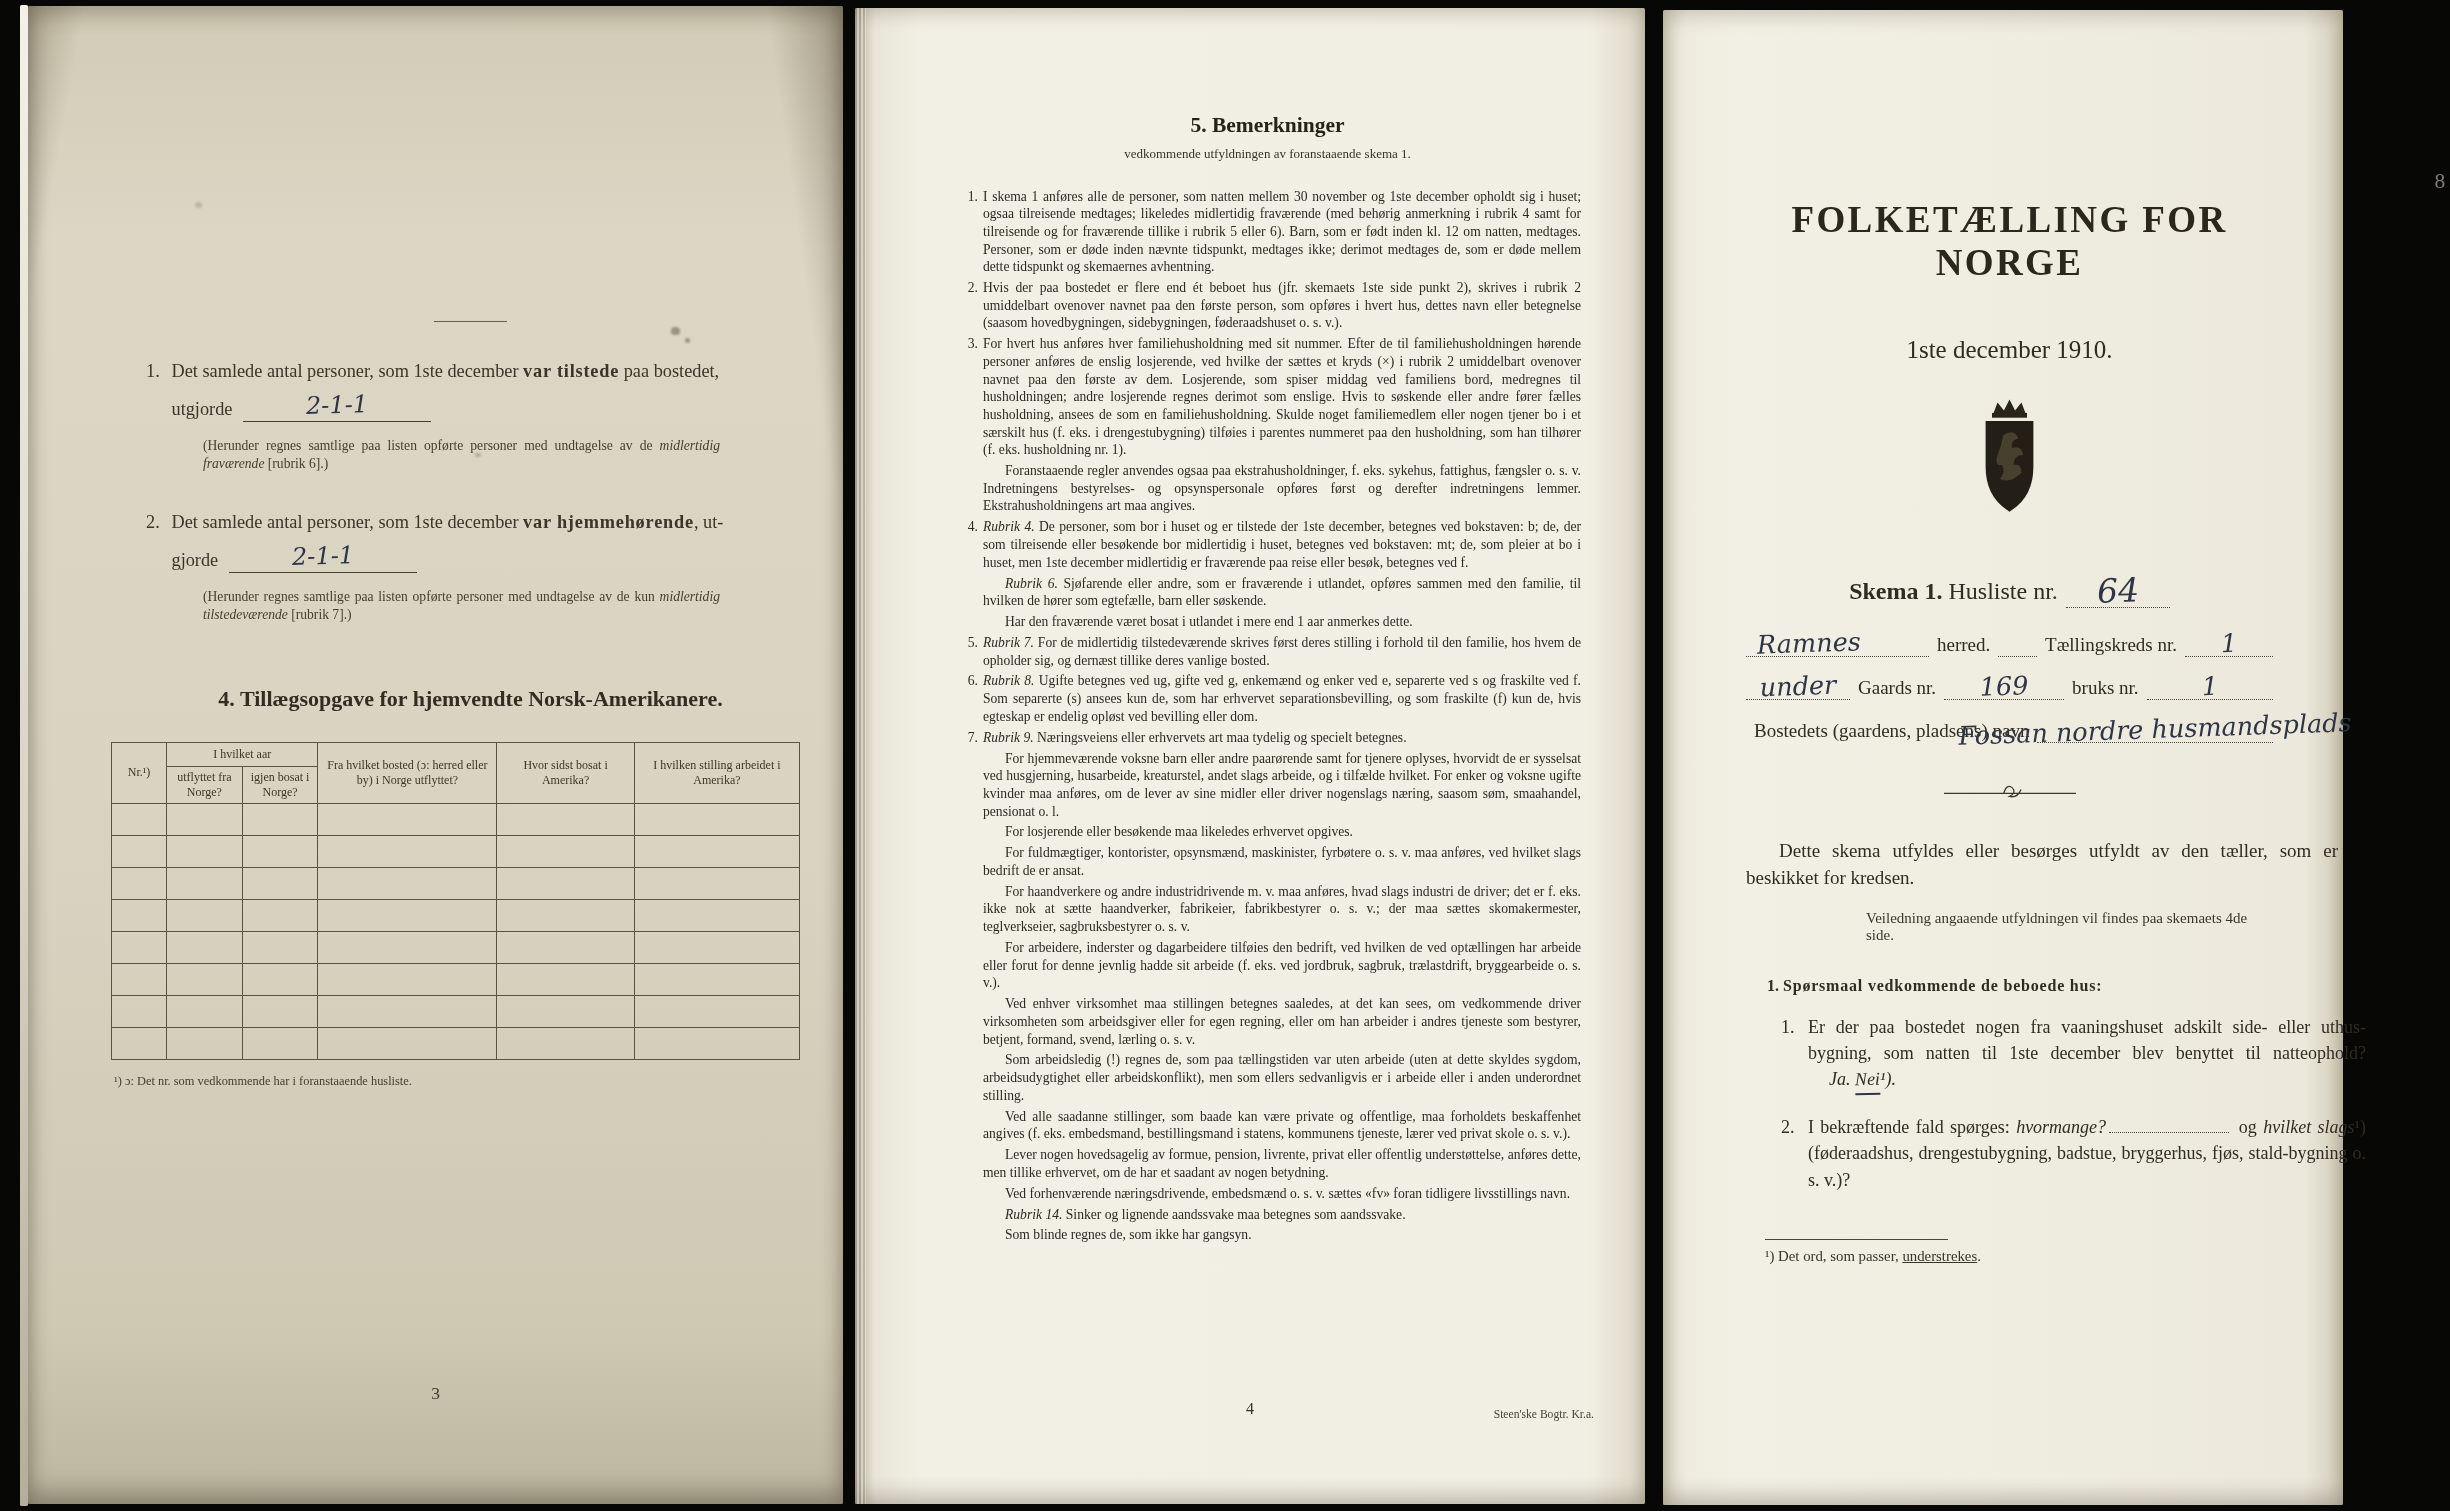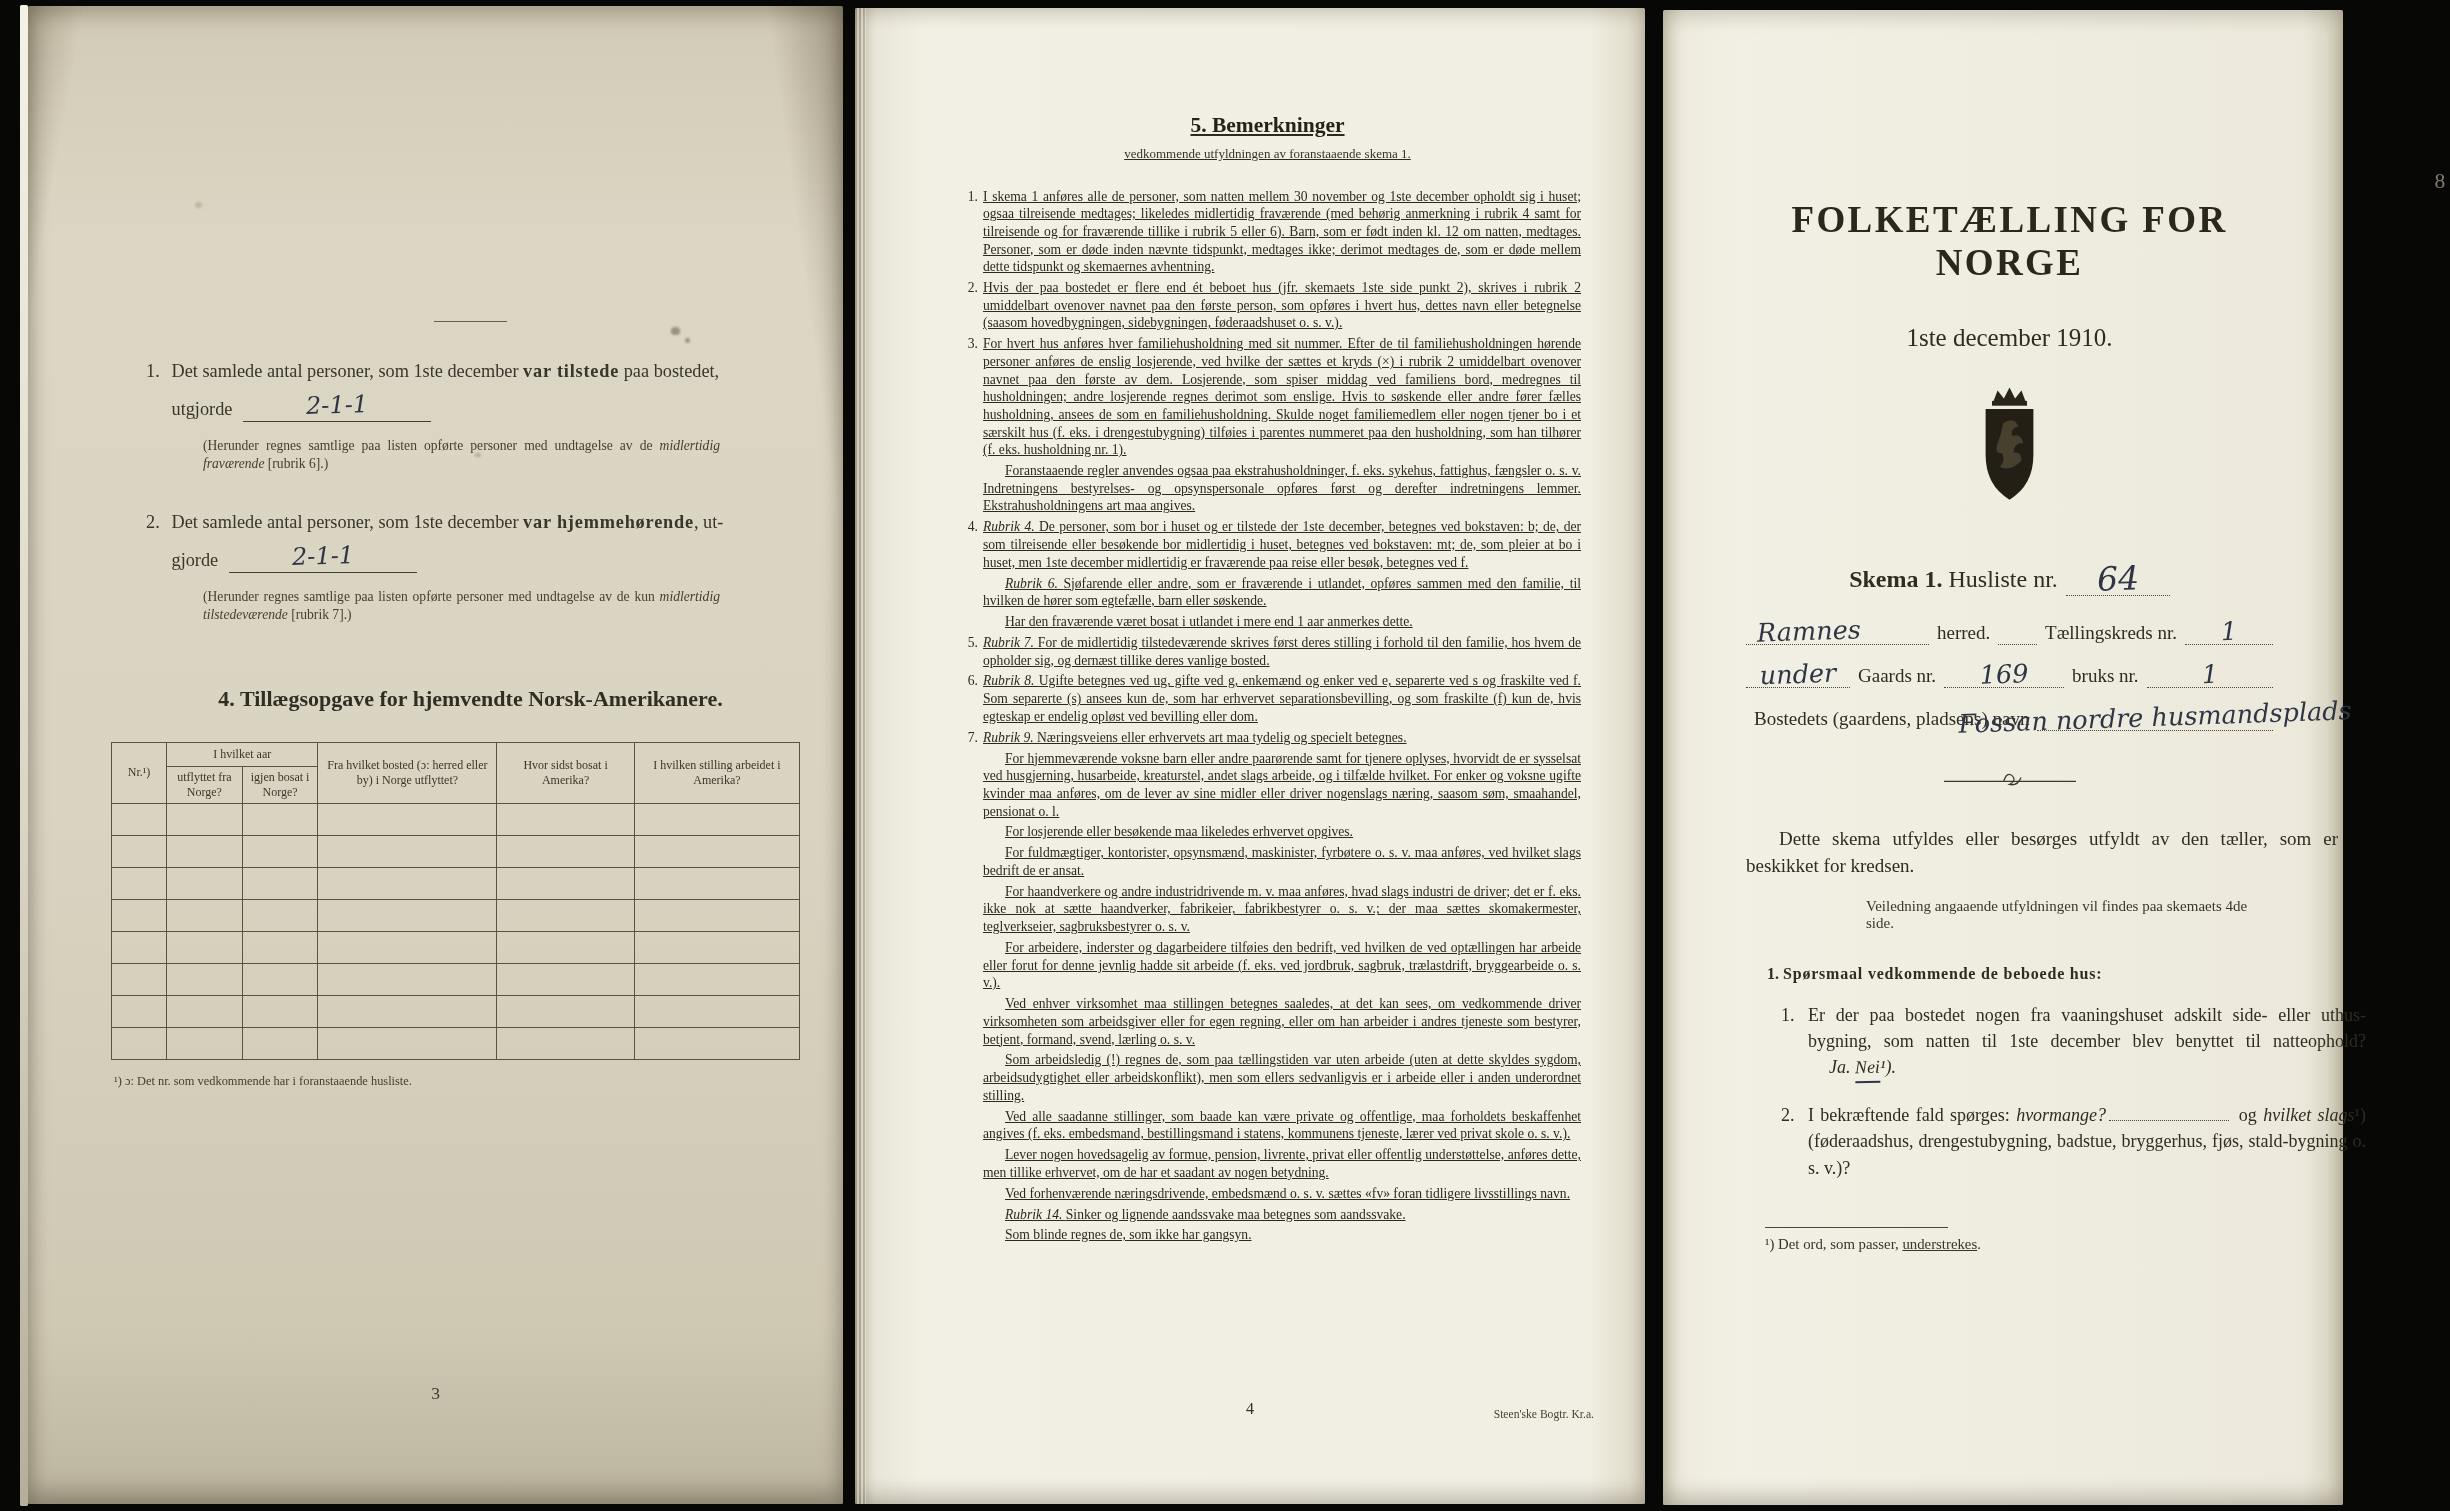--- a/index.html
+++ b/index.html
@@ -59,21 +59,21 @@
   .page-middle {
     left:855px; top:8px; width:790px; height:1496px;
     background:
       linear-gradient(90deg,#c8c2af 0,#e9e6d9 21px,#f2efe4 68px,#f1eee3 calc(100% - 56px),#dcd6c4 100%),
       #f1eee3;
     box-shadow: inset 0 8px 14.4px rgba(70,60,40,.18), inset 0 -11px 17.5px rgba(50,42,24,.22);
     color:#2c2922;
   }
   .spine-lines { position:absolute; left:0; top:0; width:11px; height:100%;
     background:repeating-linear-gradient(90deg, rgba(90,80,60,.35) 0 1.6px, rgba(245,242,232,.8) 1.6px 4px); opacity:.5; }
-  .mp-content { padding:105px 64px 0 99px;text-decoration:underline; }
+  .mp-content { padding:105px 64px 0 99px; }
   .mp-heading { font-size:21.5px; font-weight:bold; text-align:center; color:#262219; }
   .mp-sub { font-size:13px; text-align:center; margin-top:8px; color:#37332a; }
   .paras { margin-top:25.5px; }
   .para { position:relative; margin:0 0 3.2px 29px; font-size:13.6px; line-height:1.3; text-align:justify; }
   .para .pn { position:absolute; left:-29px; width:24px; text-align:right; }
   .pl { font-style:italic; }
   .pind { text-indent:22px; }
   .mp-pageno { position:absolute; left:0; right:0; bottom:86px; text-align:center; font-size:16px; color:#35312a; }
   .printer { position:absolute; right:51px; bottom:83px; font-size:11.6px; color:#474335; }
 
@@ -81,21 +81,21 @@
   .page-right {
     left:1663px; top:9.6px; width:680px; height:1495px;
     background:
       linear-gradient(90deg,#ddd8c6 0,#efecdf 24px,#f2efe4 72px,#ece9dc calc(100% - 40px),#d2ccb8 100%),
       #f1eee3;
     box-shadow: inset 0 9.6px 14.4px rgba(70,60,40,.16), inset 0 -11px 17.5px rgba(50,42,24,.22);
     color:#302c22;
   }
   .rp-content { padding:188px 70px 0 83px; }
   .rp-title { font-size:37px; font-weight:bold; letter-spacing:2.4px; text-align:center; color:#2b271d; }
-  .rp-date { font-size:25px; text-align:center; margin-top:40px; color:#2f2b21; }
+  .rp-date { font-size:25px; text-align:center; margin-top:52px; color:#2f2b21; }
   .crest { text-align:center; margin-top:33px; }
   .skema-line { margin-top:46px; text-align:center; font-size:24px; }
   .b { font-weight:bold; }
   .blank2 { display:inline-block; min-width:104px; border-bottom:1.6px dotted #4c463a; text-align:center; margin-left:8px; }
   .hand.big { font-size:33px; position:relative; top:3.2px; }
   .frow { display:flex; align-items:flex-end; margin-top:25.5px; font-size:19px; }
   .frow.tight { margin-top:19px; }
   .plab { padding:0 8px 1.6px 8px; white-space:nowrap; }
   .seg { border-bottom:1.6px dotted #4c463a; position:relative; min-height:24px; }
   .seg .hand { font-size:25.5px; position:absolute; bottom:-1.6px; left:11px; white-space:nowrap; }

